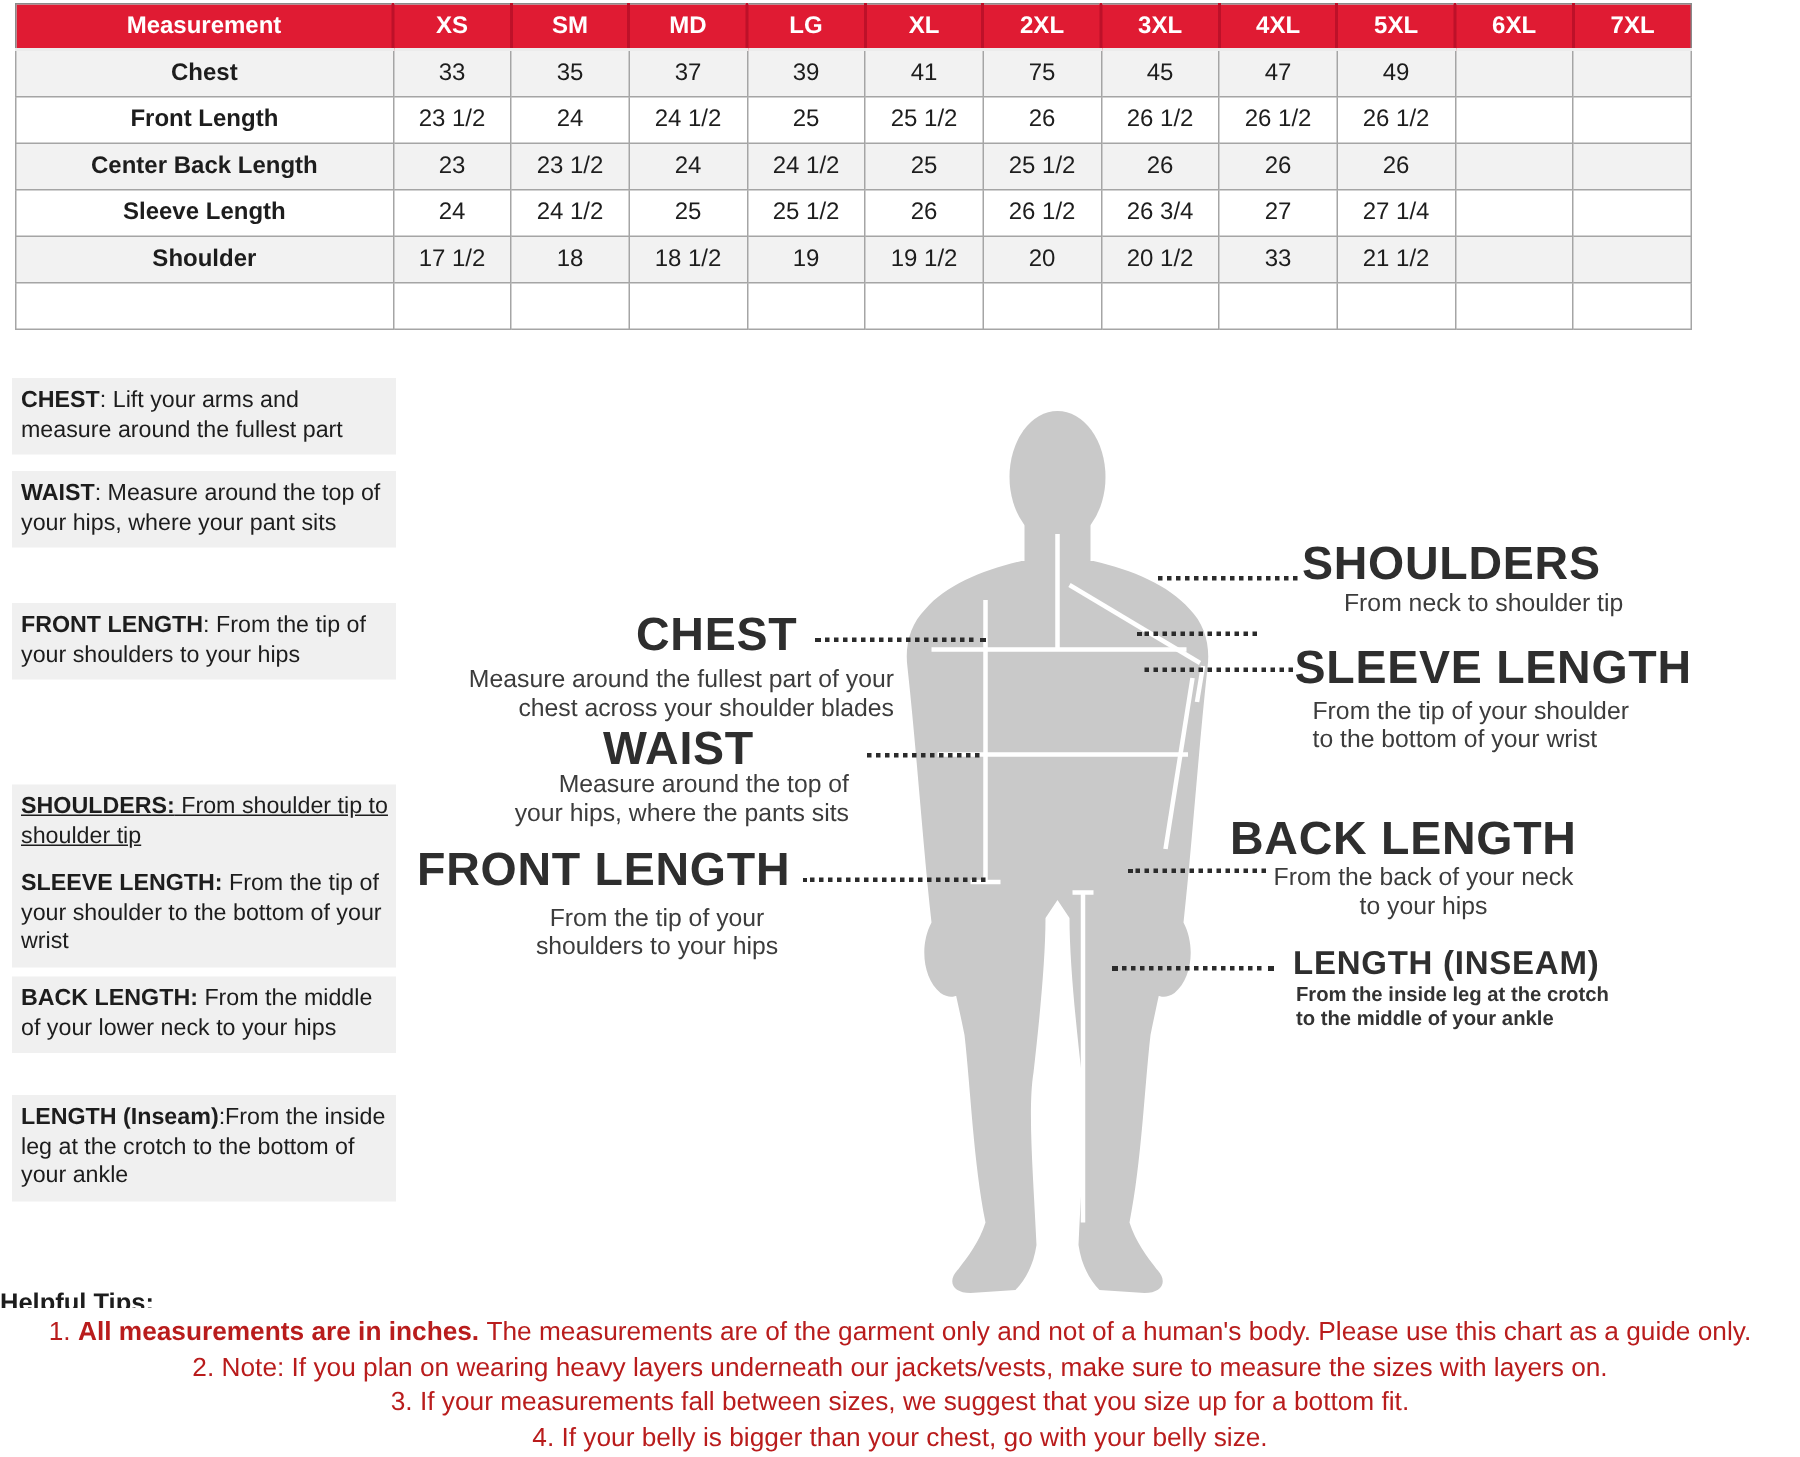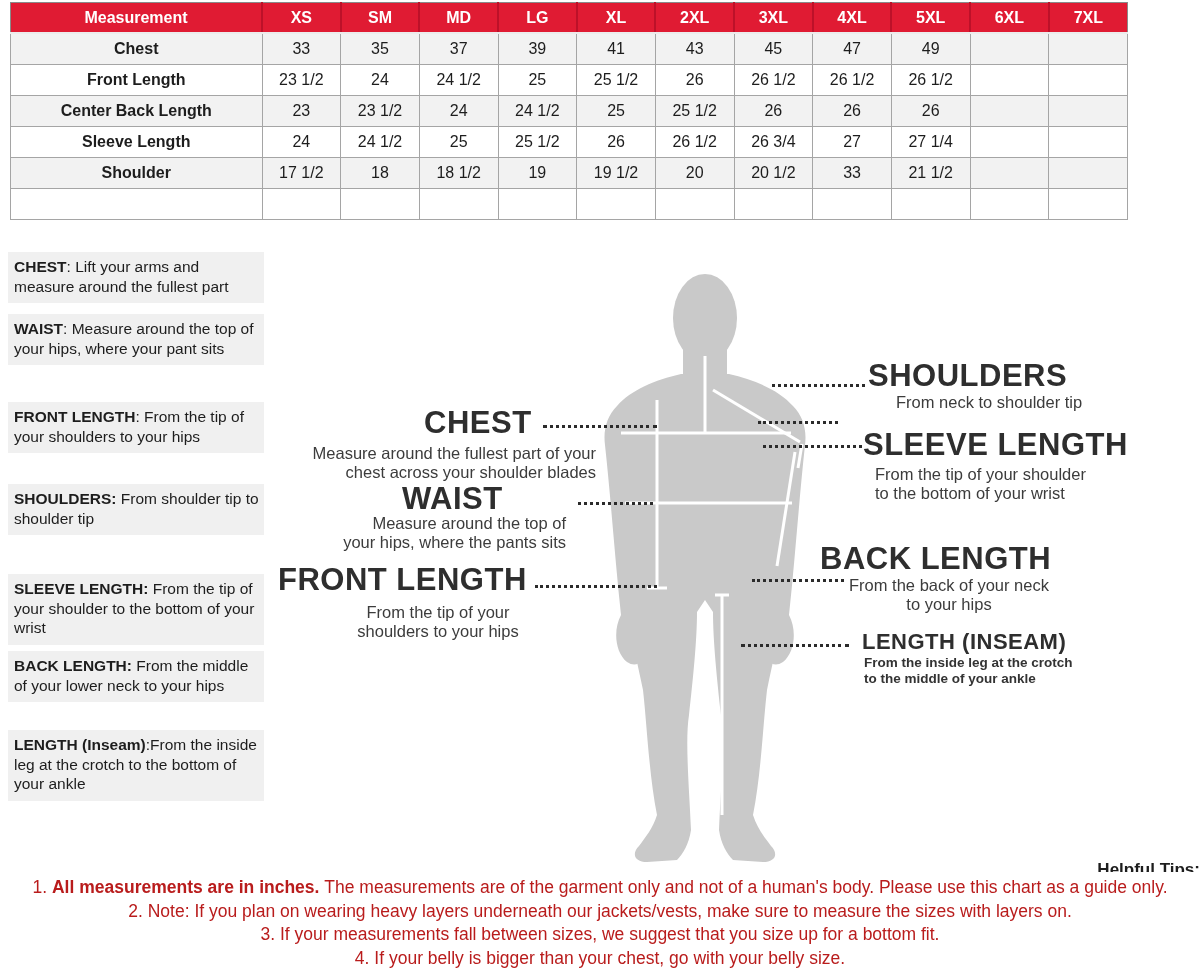--- a/index.html
+++ b/index.html
@@ -22,21 +22,21 @@
     padding:0;background:#fff;color:#1d1d1d;
   }
   table.size-chart tr.alt td{background:#f2f2f2;}
   table.size-chart td.rlabel{font-weight:bold;}
   
   .desc{
     position:absolute;left:8px;width:256px;background:#f0f0f0;
     font-size:15.5px;line-height:19.5px;padding:5px 5px 7px 6px;box-sizing:border-box;
   }
   .desc .term{font-weight:bold;}
-  .d0{top:252px;} .d1{top:314px;} .d2{top:402px;} .d3{top:484px;}
+  .d0{top:252px;} .d1{top:314px;} .d2{top:402px;} .d3{top:523px;text-decoration:underline;}
   .d4{top:574px;} .d5{top:651px;} .d6{top:730px;}
   
   .fig-h{position:absolute;font-weight:bold;font-size:31px;letter-spacing:.5px;color:#2e2e2e;white-space:nowrap;}
   .fig-s{position:absolute;font-size:16.5px;line-height:19px;color:#3c3c3c;white-space:pre-line;}
   .h-chest{left:424px;top:405px;}
   .s-chest{left:310px;top:444px;width:286px;text-align:right;}
   .h-waist{left:402px;top:481px;}
   .s-waist{left:330px;top:514px;width:236px;text-align:right;}
   .h-front{left:278px;top:562px;}
   .s-front{left:338px;top:603px;width:200px;text-align:center;}
@@ -55,21 +55,21 @@
   .ld-front{left:535px;top:585px;width:122px;}
   .ld-shoulders{left:772px;top:384px;width:93px;}
   .ld-sleeve-a{left:758px;top:421px;width:80px;}
   .ld-sleeve-b{left:763px;top:445px;width:99px;}
   .ld-back{left:752px;top:579px;width:92px;}
   .ld-inseam{left:741px;top:644px;width:108px;}
   
   .figure-svg{position:absolute;left:555px;top:270px;width:290px;height:600px;}
   
   .tips-clip{
-    position:absolute;left:0;top:861px;width:1200px;height:11px;overflow:hidden;text-align:right;
+    position:absolute;left:0;top:861px;width:1200px;height:11px;overflow:hidden;text-align:left;
   }
   .tips-clip span{display:inline-block;margin-top:-10px;font-weight:bold;font-size:17px;color:#1d1d1d;}
   .tips{position:absolute;left:0;top:878px;width:1200px;text-align:center;font-size:17.5px;color:#b91c1c;}
   .tips .tip-line{margin:0 0 4.5px 0;line-height:19px;}
   .tips .b{font-weight:bold;}
 </style>
 </head>
 <body>
 
 <div id="screen" style="--accent: #e01b33;">
@@ -93,21 +93,21 @@
           </tr>
       </thead>
       <tbody id="chart-body">
           <tr class="alt">
             <td class="rlabel">Chest</td>
             <td>33</td>
             <td>35</td>
             <td>37</td>
             <td>39</td>
             <td>41</td>
-            <td>43</td>
+            <td>75</td>
             <td>45</td>
             <td>47</td>
             <td>49</td>
             <td></td>
             <td></td>
           </tr>
           <tr>
             <td class="rlabel">Front Length</td>
             <td>23 1/2</td>
             <td>24</td>

